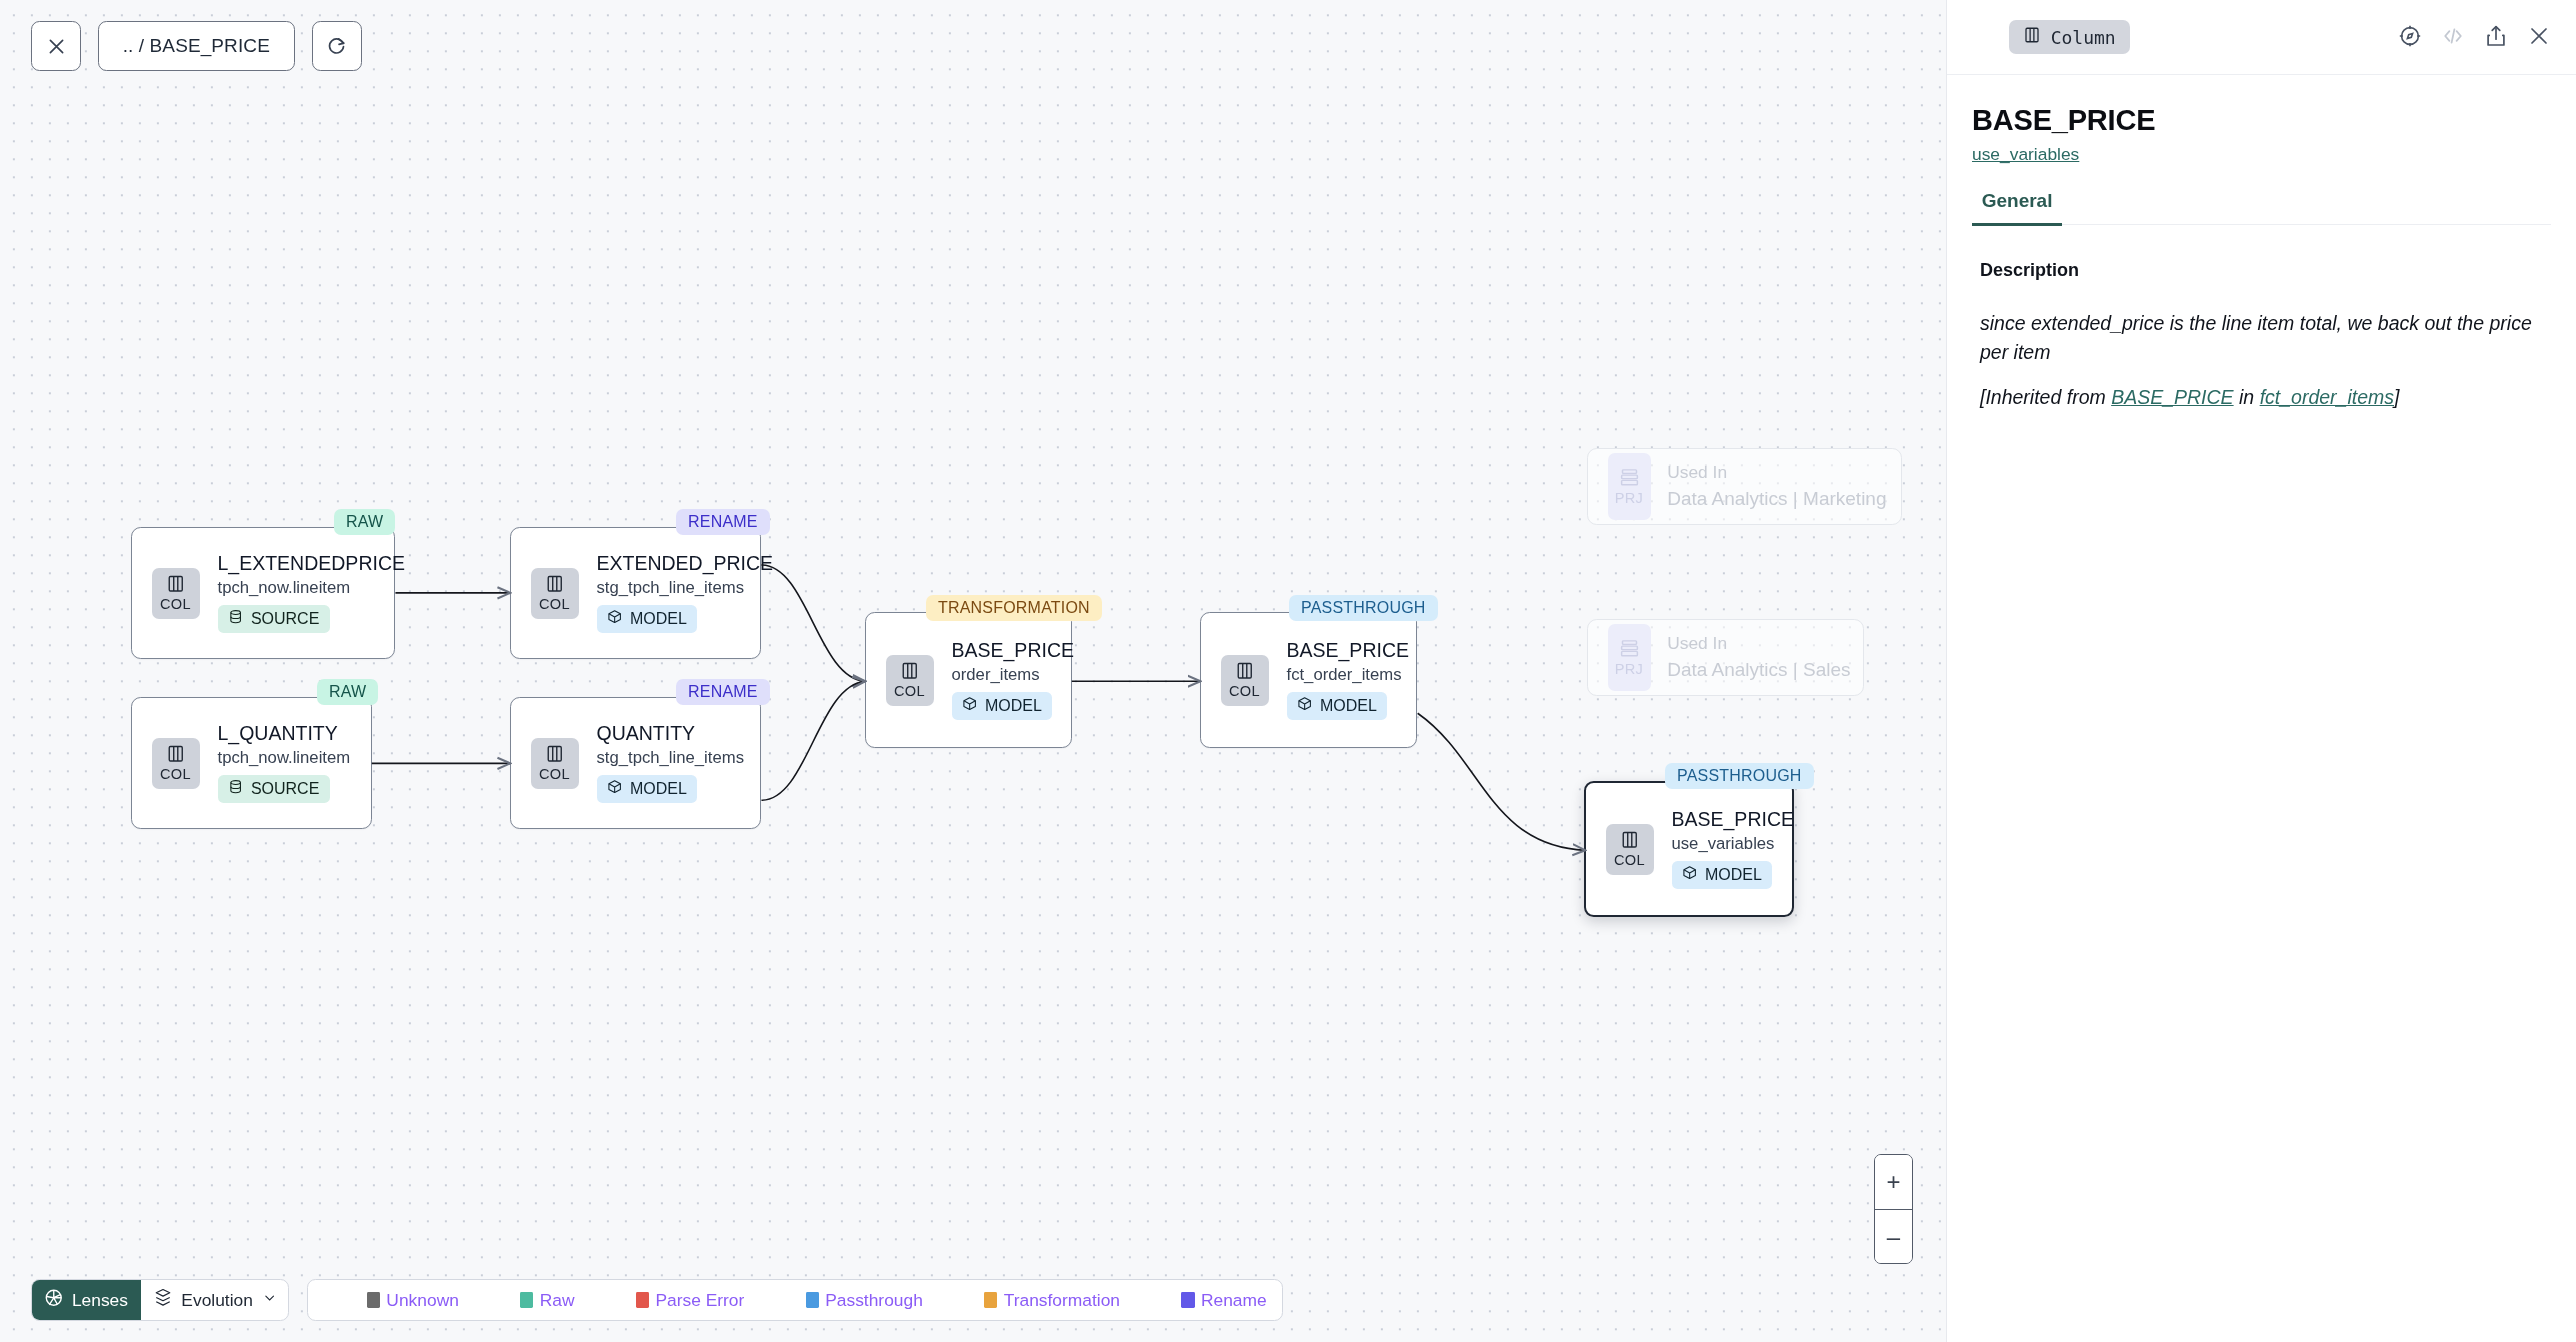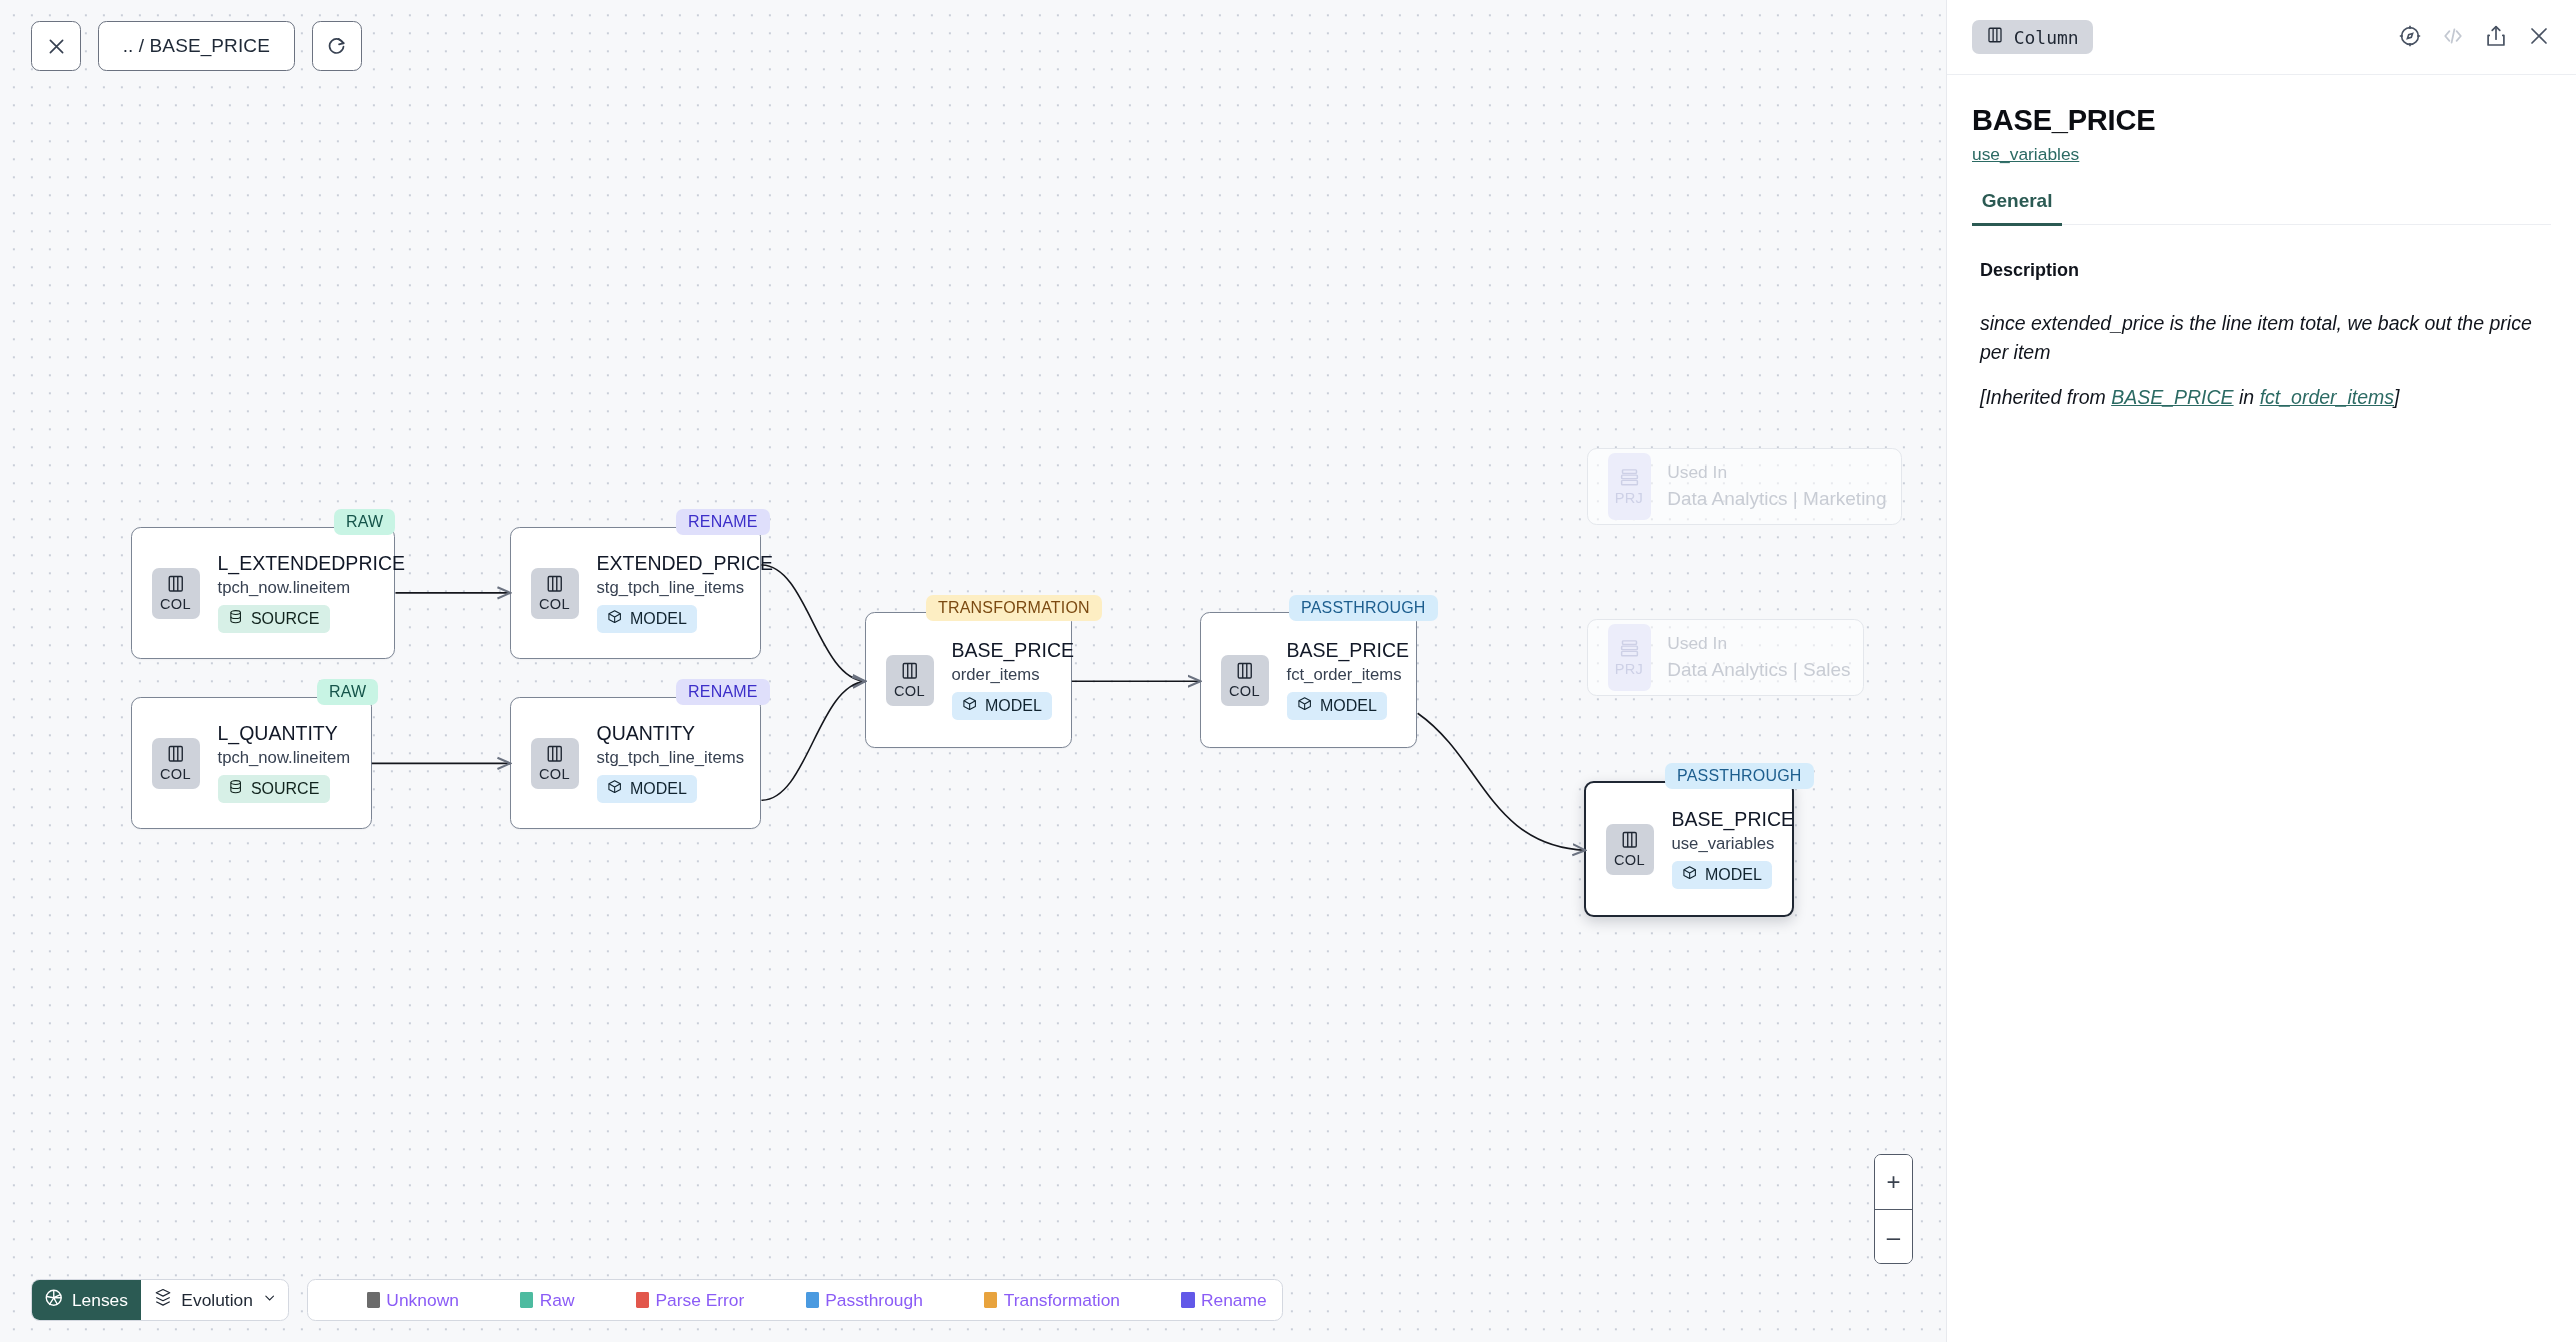--- a/index.html
+++ b/index.html
@@ -110,20 +110,21 @@
   
   .panel { width: 630px; height: 1343px; background: #fff; border-left: 1px solid #e7e9ee; display: flex; flex-direction: column; }
   .panel-head {
     height: 75px; flex: none; display: flex; align-items: center; justify-content: space-between;
     padding: 0 25px 0 25px; border-bottom: 1.1px solid #eceef2;
   }
   .chip {
     display: inline-flex; align-items: center; gap: 9.7px; background: #d3d6dd;
     border-radius: 7px; padding: 6.3px 14px; font-size: 18px; color: #1f2733;
     font-family: "DejaVu Sans Mono", monospace;
+    margin-left: 37px;
   }
   .head-icons { display: flex; align-items: center; gap: 19px; }
   .hicon { color: #485262; cursor: pointer; display: block; }
   .hicon.muted { color: #c3c8d1; }
   .panel-title { font-size: 29px; font-weight: bold; color: #0b0d12; padding: 29px 25px 0 25px; letter-spacing: -0.2px; }
   .panel-link { padding: 7px 25px 0 25px; }
   .panel-link a { font-size: 17.4px; color: #2b6a63; text-decoration: underline; cursor: pointer; }
   .tabs { margin: 25px 25px 0 25px; border-bottom: 1.4px solid #eceef2; display: flex; }
   .tab { font-size: 19px; color: #2b5a53; font-weight: bold; padding: 0 9.7px 11px 9.7px; border-bottom: 3.5px solid #2b5a53; margin-bottom: -2.1px; cursor: pointer; }
   .sect { padding: 35px 33px 0 33px; }

